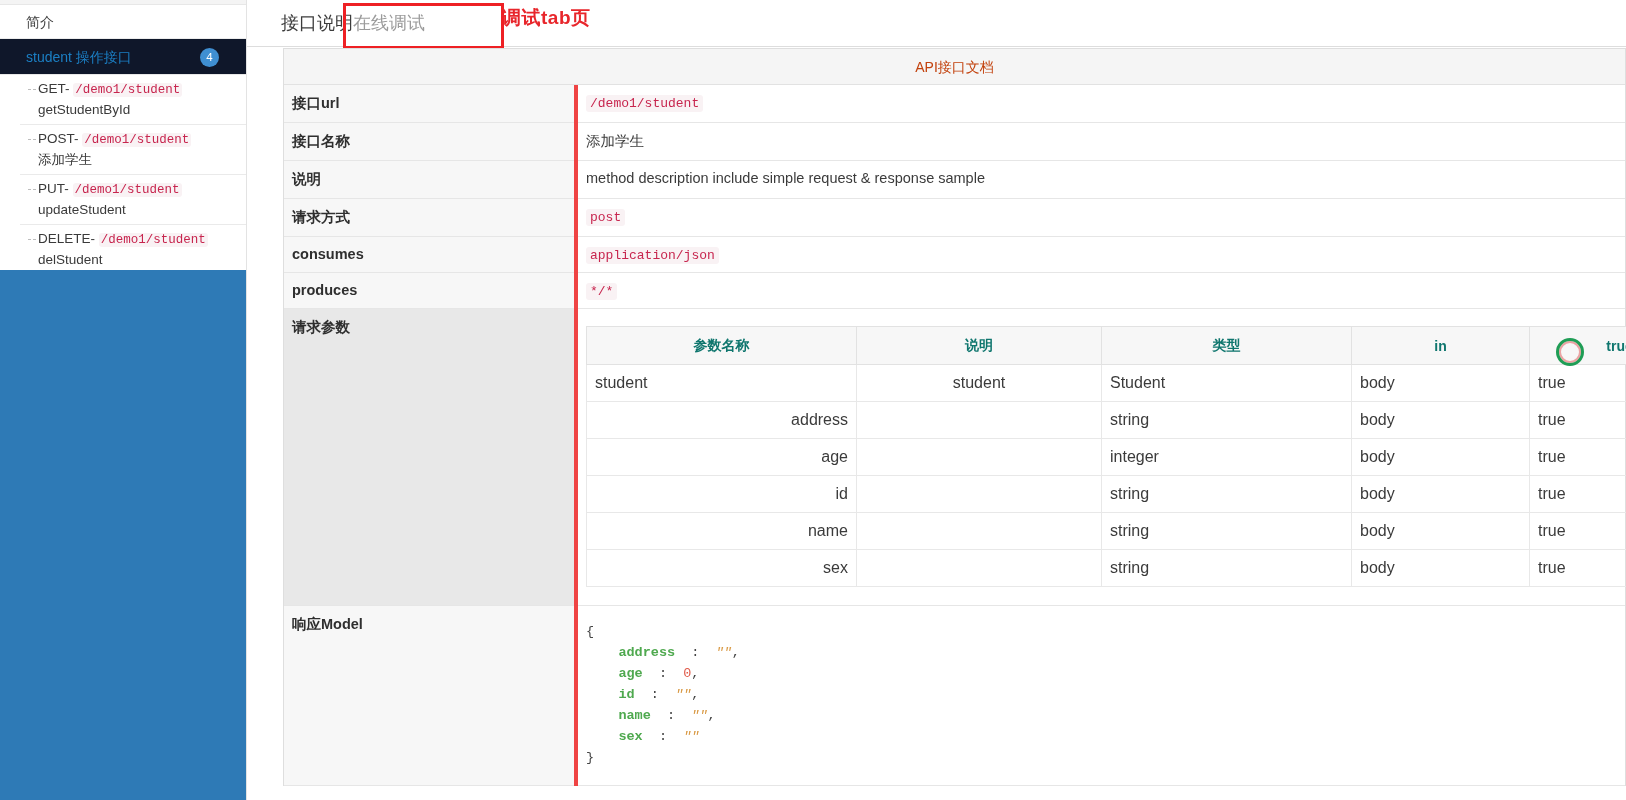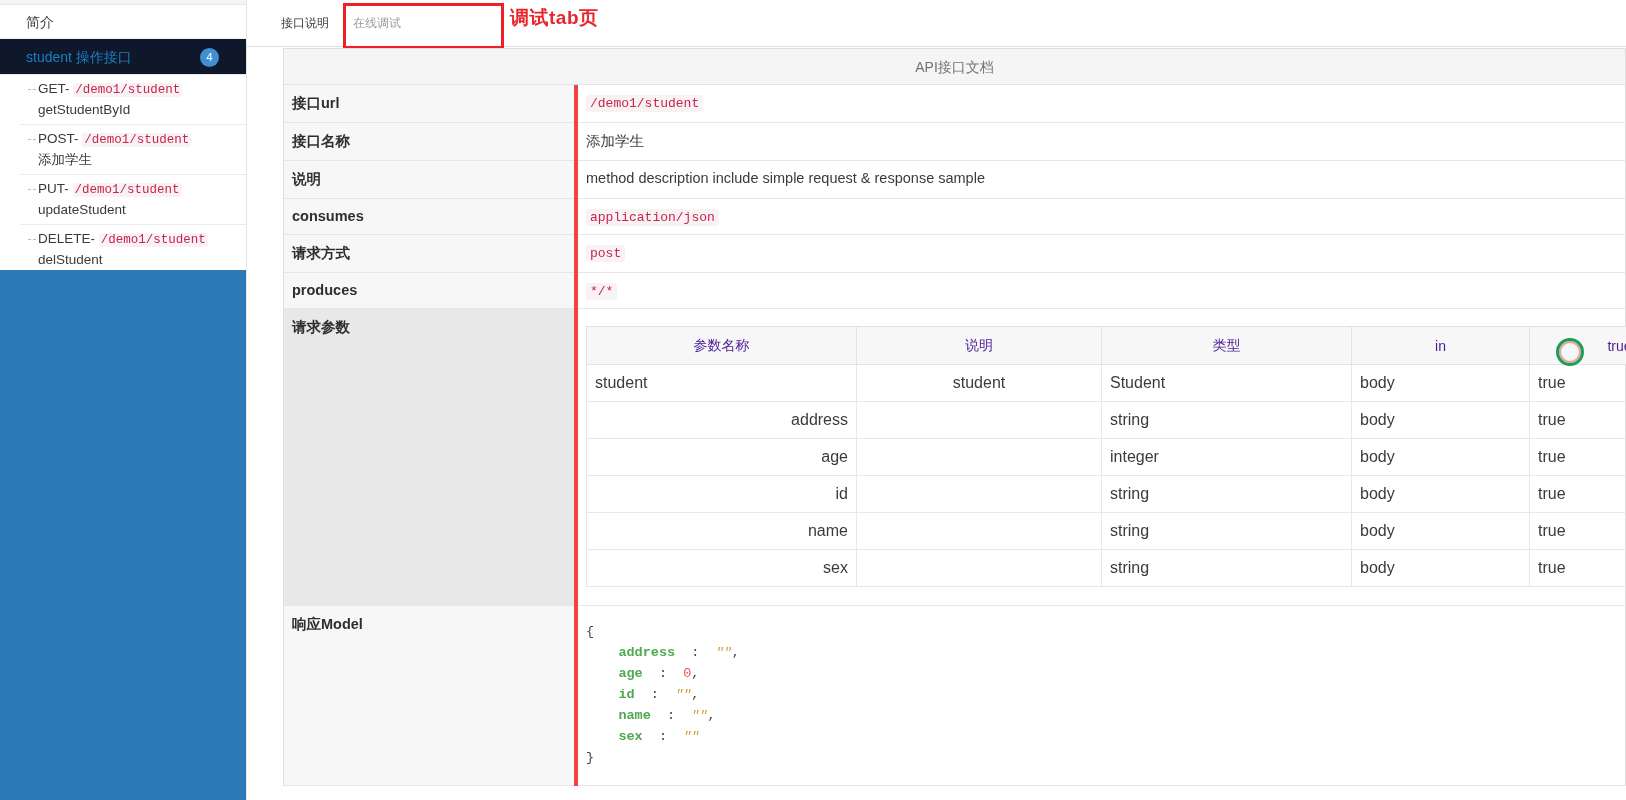--- a/index.html
+++ b/index.html
@@ -103,53 +103,53 @@
   }
   #tabbar {
     position: relative;
     height: 47px;
     background: #ffffff;
     border-bottom: 1px solid #dddddd;
   }
   .tab {
     position: absolute; top: 0;
     height: 46px; line-height: 46px;
-    font-size: 12px;
+    font-size: 18px;
     cursor: pointer;
     padding: 0 10px;
   }
   .tab-active { left: 24px; color: #3c3c3c; }
   .tab-inactive { left: 96px; color: #9b9b9b; }
   .anno-box {
     position: absolute;
     left: 96px; top: 3px;
     width: 161px; height: 46px;
     border: 3px solid #ee2024;
     pointer-events: none;
   }
   .anno-text {
-    position: absolute; left: 263px; top: 5px;
+    position: absolute; left: 255px; top: 5px;
     font-size: 19px; font-weight: bold; color: #e8262b;
     letter-spacing: 0.5px;
   }
 
   
   #card {
     position: absolute; left: 36px; top: 48px;
     width: 1343px;
     background: #fff;
     border: 1px solid #dedede;
     border-bottom: none;
   }
   .card-head {
     height: 36px; line-height: 36px;
     background: #f5f5f5;
     border-bottom: 1px solid #e2e2e2;
     text-align: center;
-    font-size: 14px; color: #737373;
+    font-size: 14px; color: #c2410c;
   }
   table.def { width: 100%; border-collapse: collapse; table-layout: fixed; }
   table.def > tbody > tr > td { border-bottom: 1px solid #e6e6e6; vertical-align: top; }
   td.lbl {
     width: 292px;
     background: #f7f7f7;
     padding: 9px 10px 9px 8px;
     font-size: 14.5px; font-weight: bold; color: #2f2f2f;
     border-right: 4px solid #ef4444;
   }
@@ -170,21 +170,21 @@
   .params-wrap { padding: 0; overflow: visible; }
   table.params {
     width: 1033px;
     border-collapse: collapse;
     margin: 8px 0 9px 0;
     table-layout: fixed;
   }
   table.params th {
     background: #f7f7f7;
     border: 1px solid #e2e2e2;
-    font-size: 14px; font-weight: normal; color: #4c1d95;
+    font-size: 14px; font-weight: bold; color: #0f766e;
     height: 38px;
     text-align: center;
   }
   table.params td {
     border: 1px solid #e8e8e8;
     height: 37px;
     font-size: 16px; color: #3b3b3b;
     padding: 0 8px;
   }
   .c-name  { width: 270px; text-align: left; }
@@ -301,29 +301,29 @@
               <span class="plaintxt">添加学生</span>
             </td>
           </tr>
           <tr>
             <td class="lbl">说明</td>
             <td class="val">
               <span class="plaintxt">method description include simple request &amp; response sample</span>
             </td>
           </tr>
           <tr>
+            <td class="lbl">请求方式</td>
+            <td class="val">
+              <span class="code">post</span>
+            </td>
+          </tr>
+          <tr>
             <td class="lbl">consumes</td>
             <td class="val">
               <span class="code">application/json</span>
-            </td>
-          </tr>
-          <tr>
-            <td class="lbl">请求方式</td>
-            <td class="val">
-              <span class="code">post</span>
             </td>
           </tr>
           <tr>
             <td class="lbl">produces</td>
             <td class="val">
               <span class="code">*/*</span>
             </td>
           </tr>
 
           <tr>

